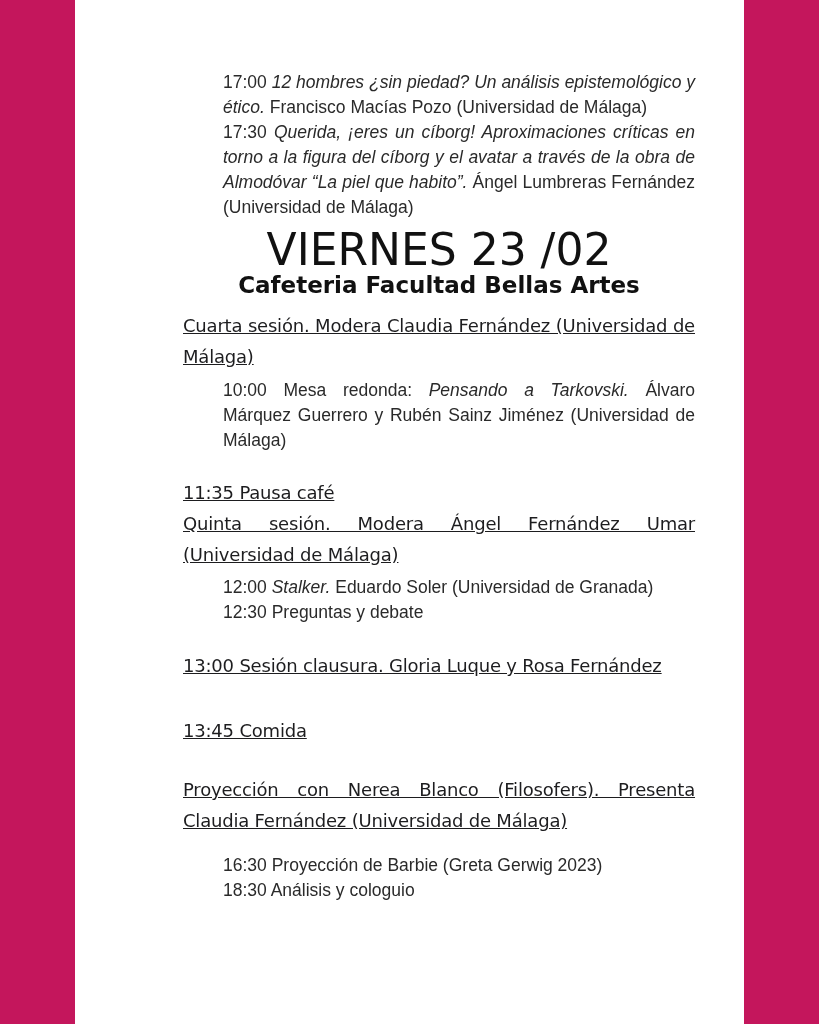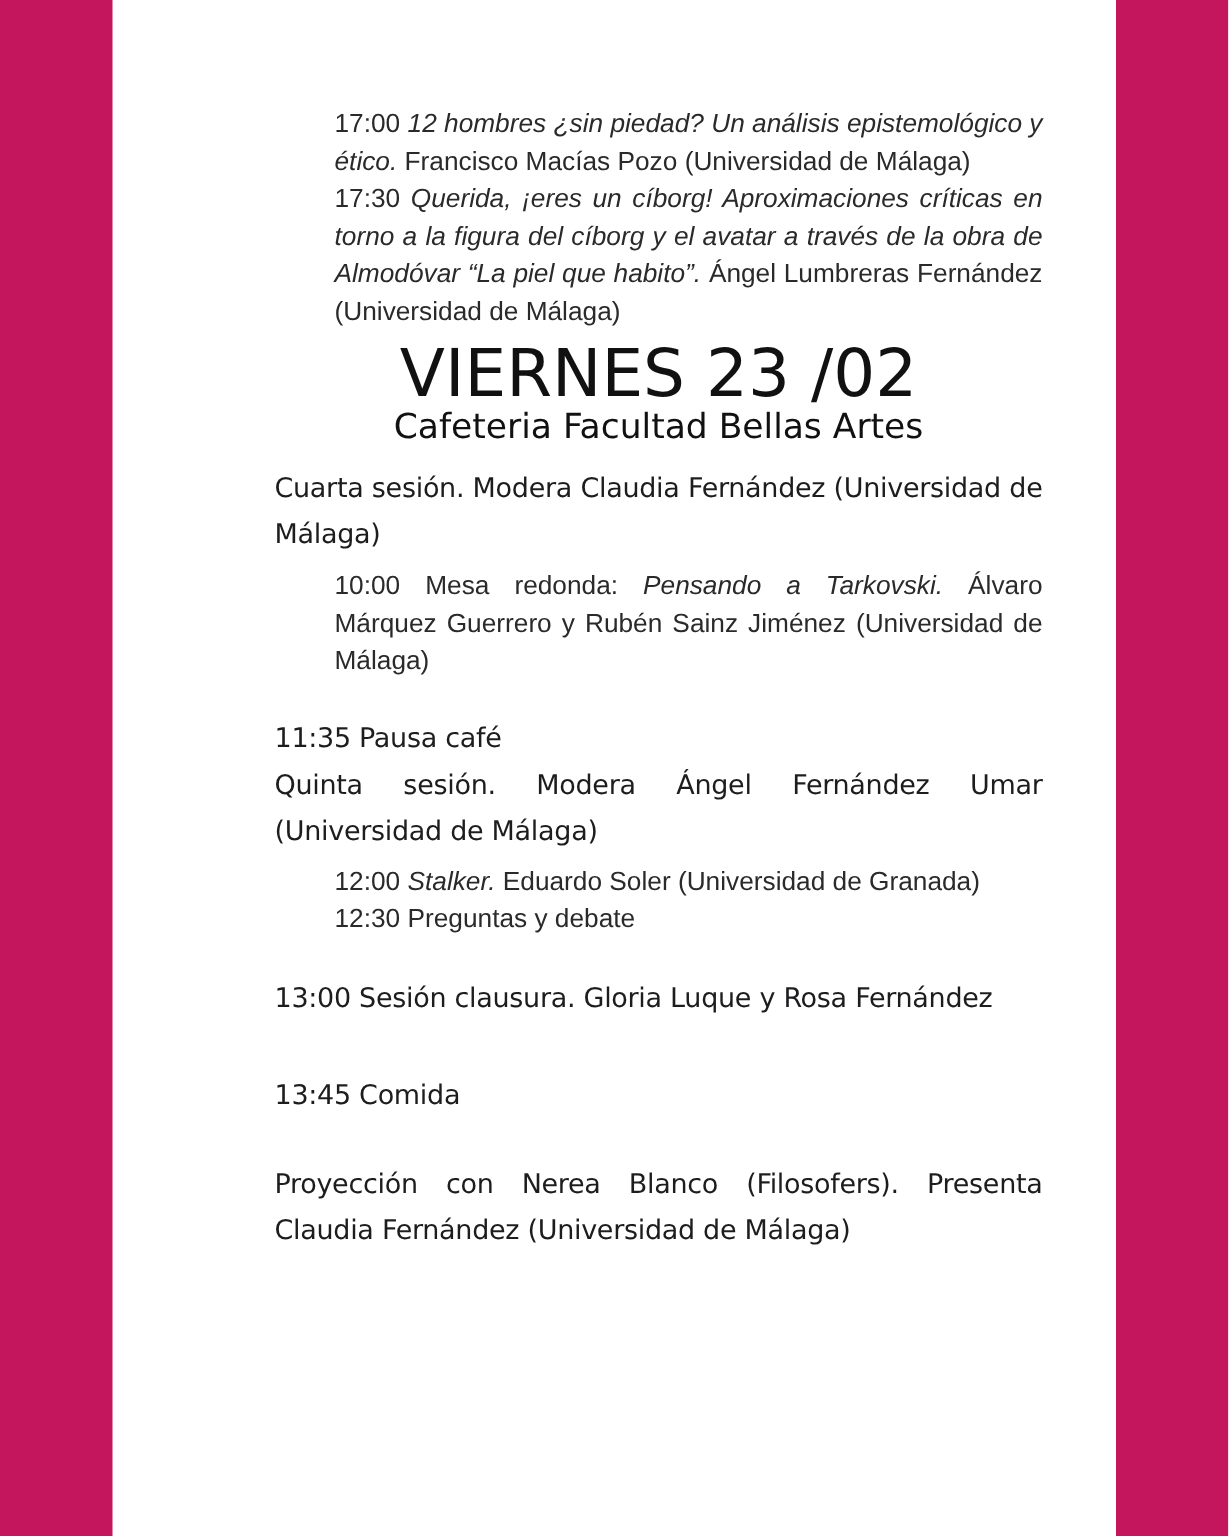--- a/index.html
+++ b/index.html
@@ -14,31 +14,31 @@
     position:absolute;left:135px;top:0;width:512px;height:1024px;
     padding-top:70px;box-sizing:border-box;color:#1d1d1f;margin-left:48px;
   }
   h1,h2,p{margin:0;padding:0;}
   h1{
     font-family:"DejaVu Sans",sans-serif;font-weight:normal;
     font-size:44px;line-height:40px;text-align:center;letter-spacing:0px;
     margin-top:10px;color:#111;
   }
   h2{
-    font-family:"DejaVu Sans",sans-serif;font-weight:normal;
+    font-family:"DejaVu Sans",sans-serif;font-weight:bold;
     font-size:23px;line-height:30px;text-align:center;color:#111;
   }
   .block p{text-align:justify;}
   .entries p{
     font-size:17.5px;line-height:25px;color:#2a2a2a;
     padding-left:40px;
   }
   .section p{
     font-family:"DejaVu Sans",sans-serif;
-    font-size:18px;line-height:31px;letter-spacing:-0.2px;color:#1d1d1f;
+    font-size:18px;line-height:31px;letter-spacing:-0.2px;color:#1d1d1f;text-decoration:underline;
   }
   em{font-style:italic;}
   
   .b1{margin-top:10px;}
   .b2{margin-top:6px;}
   .b3{margin-top:24px;}
   .b4{margin-top:5px;}
   .b5{margin-top:25px;}
   .b6{margin-top:34px;}
   .b7{margin-top:28px;}
@@ -76,14 +76,18 @@
       </section>
     <section class="block section b5">
         <p><span>13:00 Sesión clausura. Gloria Luque y Rosa Fernández</span></p>
       </section>
     <section class="block section b6">
         <p><span>13:45 Comida</span></p>
       </section>
     <section class="block section b7">
         <p><span>Proyección con Nerea Blanco (Filosofers). Presenta Claudia Fernández (Universidad de Málaga)</span></p>
       </section>
+    <section class="block entries b8">
+        <p><span>16:30 Proyección de Barbie (Greta Gerwig 2023)</span></p>
+        <p><span>18:30 Análisis y cologuio</span></p>
+      </section>
   </main>
 </div>
 
 </body></html>

